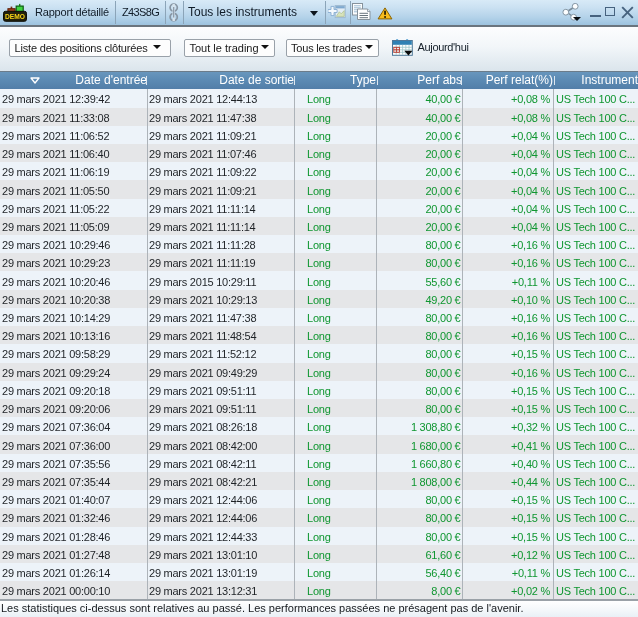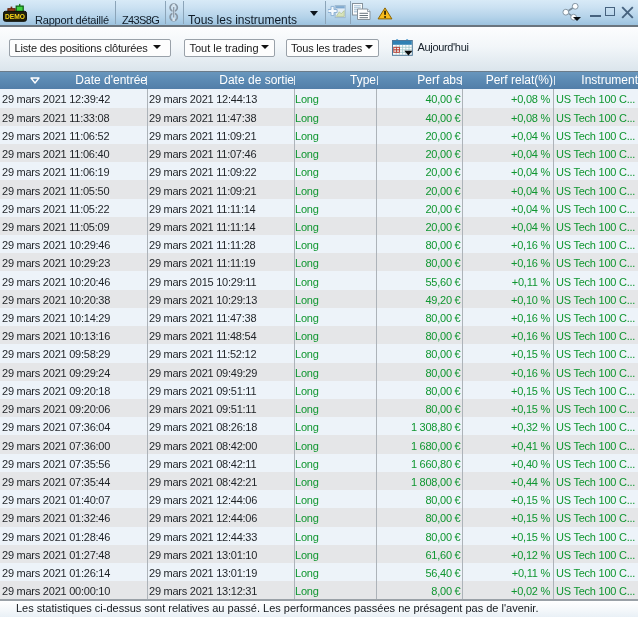--- a/index.html
+++ b/index.html
@@ -2,21 +2,21 @@
 <html><head><meta charset="utf-8"><style>
 html,body{margin:0;padding:0}
 body{width:638px;height:617px;position:relative;overflow:hidden;
  font-family:"Liberation Sans",sans-serif;background:#fff}
 .abs{position:absolute}
 
 #titlebar{left:0;top:0;width:638px;height:25px;
  background:linear-gradient(180deg,#d8eaf7 0%,#cbe1f2 30%,#b3d2e9 70%,#a2c7e2 92%,#9dc2dd 100%);
  border-bottom:2px solid #6a757e}
 .tsep{top:1px;height:23px;width:1px;background:#8ba4b8}
-.ttext{top:8px;height:23px;line-height:25px;font-size:11px;letter-spacing:-0.2px;color:#101c28;white-space:nowrap}
+.ttext{top:0;height:23px;line-height:25px;font-size:11px;letter-spacing:-0.2px;color:#101c28;white-space:nowrap}
 
 #toolbar{left:0;top:27px;width:638px;height:44px;
  background:linear-gradient(180deg,#fcfdfe 0%,#f2f6f9 45%,#e3ebf1 80%,#dbe5ec 100%)}
 .btn{position:absolute;top:11.5px;height:18px;box-sizing:border-box;
  border:1px solid #99a1a9;border-radius:2px;background:#fdfdfd;
  font-size:11px;letter-spacing:-0.18px;color:#191919;line-height:16px;white-space:nowrap}
 .btn .arr{position:absolute;right:5px;top:5.5px;width:0;height:0;
  border-left:4px solid transparent;border-right:4px solid transparent;border-top:4px solid #111}
 #aujour{top:13px;left:417.5px;font-size:11px;letter-spacing:-0.33px;color:#16202a;line-height:15px}
 
@@ -27,21 +27,21 @@
  text-align:right;white-space:nowrap}
 .hsep{position:absolute;top:4px;height:9px;width:1px;background:#dde7f0}
 
 #rows{left:0;top:89.3px;width:638px;height:510px;display:flex;flex-direction:column}
 .row{flex:1;display:flex;font-size:11px;letter-spacing:-0.24px;color:#1e2226;white-space:nowrap;align-items:flex-end}
 .rb{background:#edf3f9}
 .rg{background:#e5e6e8}
 .row div{height:100%;box-sizing:border-box;display:flex;align-items:center;padding-top:2px}
 .c1{width:147px;padding-left:2px}
 .c2{width:147px;padding-left:2px}
-.c3{width:82px;padding-left:1px;color:#0f9630}
+.c3{width:82px;padding-left:13px;color:#0f9630}
 .c4{width:86px;justify-content:flex-end;padding-right:1.5px;color:#0f9630}
 .c5{width:91px;justify-content:flex-end;padding-right:3px;color:#0f9630}
 .c6{width:85px;padding-left:3px;color:#0f9630}
 .vsep{top:89.3px;height:510px;width:1px;background:#adb3b9}
 
 #fsep{left:0;top:599.3px;width:638px;height:1.4px;background:#9aa1a7}
 #footer{left:0;top:600.7px;width:638px;height:16.3px;
  background:linear-gradient(180deg,#ffffff 0%,#f3f7fa 60%,#e9f0f6 100%);
  font-size:11px;color:#15191d;line-height:14.5px}
 </style></head><body>
@@ -376,13 +376,13 @@
       <div class="c5">+0,02&nbsp;%</div>
       <div class="c6">US Tech 100 C...</div>
     </div>
 </div>
 <div class="vsep abs" style="left:147px"></div>
 <div class="vsep abs" style="left:294px"></div>
 <div class="vsep abs" style="left:376px"></div>
 <div class="vsep abs" style="left:462px"></div>
 <div class="vsep abs" style="left:553px"></div>
 <div id="fsep" class="abs"></div>
-<div id="footer" class="abs"><span style="margin-left:16px">Les statistiques ci-dessus sont relatives au passé. Les performances passées ne présagent pas de l'avenir.</span></div>
+<div id="footer" class="abs"><span style="margin-left:1px">Les statistiques ci-dessus sont relatives au passé. Les performances passées ne présagent pas de l'avenir.</span></div>
 
 </body></html>

